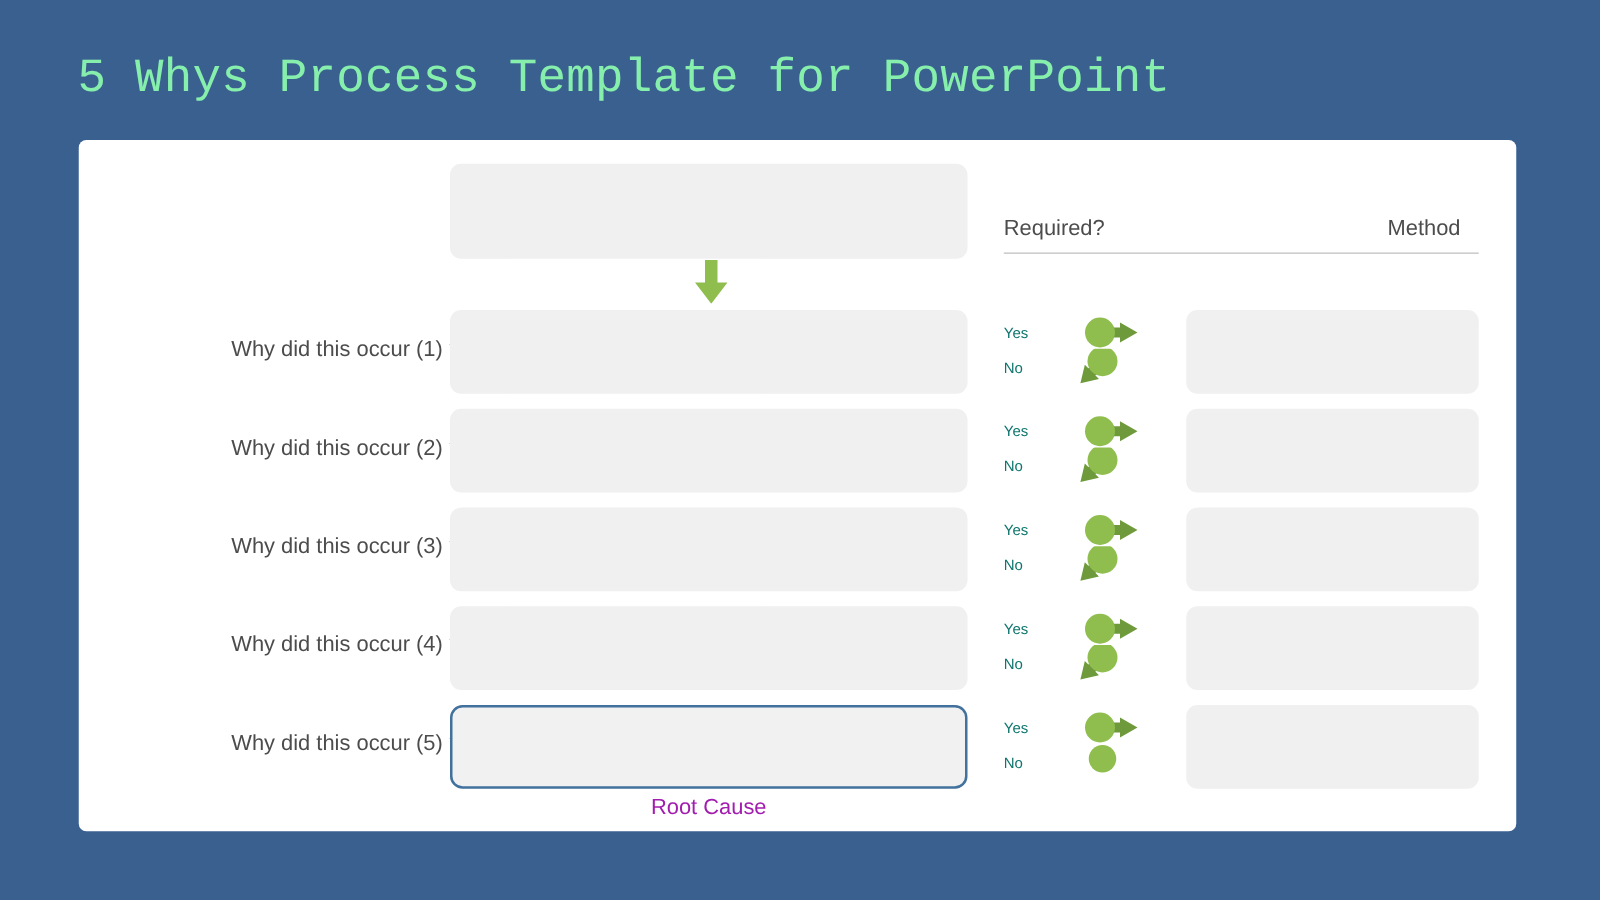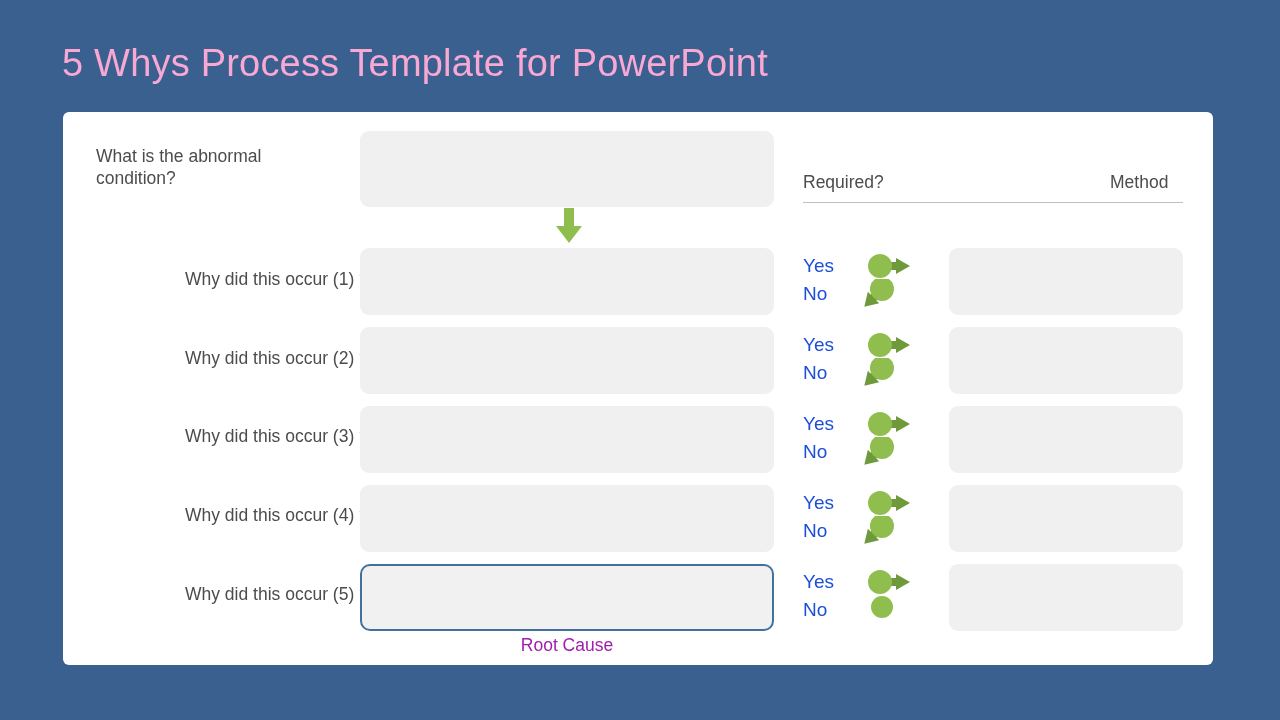--- a/index.html
+++ b/index.html
@@ -15,23 +15,24 @@
     position: relative;
   }
 
   
   #slide-title {
     position: absolute;
     left: 62px;
     top: 42px;
     font-size: 38px;
     font-weight: 400;
-    color: #f9a8d4;
+    color: #86efac;
     letter-spacing: 0.2px;
     white-space: nowrap;
+    font-family: Liberation Mono, monospace;
   }
 
   
   #card {
     position: absolute;
     left: 63px;
     top: 112px;
     width: 1150px;
     height: 553px;
     background: #FFFFFF;
@@ -135,22 +136,22 @@
   
   .yesno {
     position: absolute;
     left: 740px;
     width: 160px;
   }
   .yesno .row-yes,
   .yesno .row-no {
     position: relative;
     height: 28px;
-    font-size: 19px;
-    color: #1d4ed8;
+    font-size: 12px;
+    color: #0f766e;
     line-height: 26px;
   }
   .yesno .opt-text {
     position: absolute;
     left: 0;
     top: 0;
   }
   .yesno .icon-slot {
     position: absolute;
     left: 60px;
@@ -168,21 +169,20 @@
     border-radius: 9px;
   }
 </style>
 </head>
 <body>
 
 <div id="slide-title">5 Whys Process Template for PowerPoint</div>
 
 <div id="card">
 
-  <div class="q-label" id="label-abnormal">What is the abnormal condition?</div>
 
   <div class="q-label why-label" style="top:156px;">Why did this occur (1) ?</div>
   <div class="q-label why-label" style="top:235px;">Why did this occur (2) ?</div>
   <div class="q-label why-label" style="top:313px;">Why did this occur (3) ?</div>
   <div class="q-label why-label" style="top:392px;">Why did this occur (4) ?</div>
   <div class="q-label why-label" style="top:471px;">Why did this occur (5) ?</div>
 
   <div class="main-box" id="box-abnormal"></div>
 
   <div id="down-arrow">

